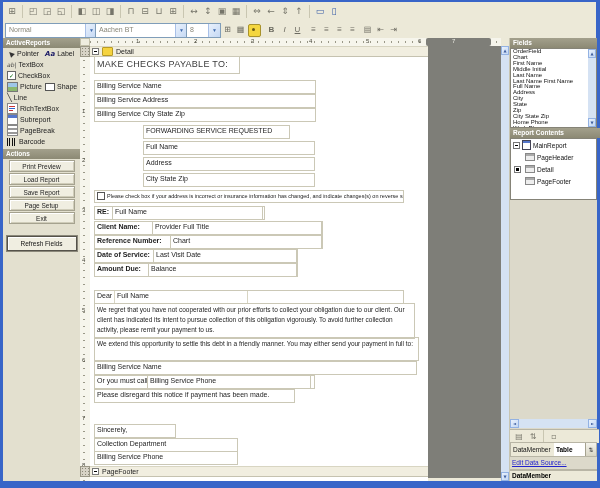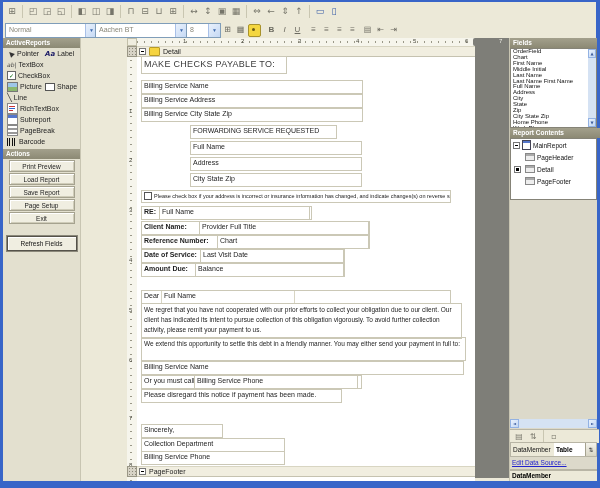--- a/index.html
+++ b/index.html
@@ -56,21 +56,21 @@
   .act-btn{display:block;width:66px;height:12px;margin:1px auto 0;background:#F0EEE1;
            border:1px solid #A5A28F;box-shadow:inset 1px 1px 0 #fff,inset -1px -1px 0 #CFCCB9;
            font-size:6.5px;color:#222;text-align:center;line-height:11px;
            font-family:"Liberation Sans",sans-serif;padding:0;}
   #refresh-btn{display:block;width:70px;height:15px;margin:12px auto 0;background:#F0EEE1;
            border:1px solid #55524A;box-shadow:0 0 0 1px #8B887A,inset 1px 1px 0 #fff;
            font-size:6.5px;text-align:center;line-height:13px;color:#111;
            font-family:"Liberation Sans",sans-serif;padding:0;}
 
   
-  #design{position:absolute;left:77px;top:36px;width:429px;height:443px;background:#ECE9D8;margin-left:47px;}
+  #design{position:absolute;left:77px;top:36px;width:429px;height:443px;background:#ECE9D8;}
   #corner{position:absolute;left:0;top:0;width:10px;height:8px;background:#EFEDDF;border:1px solid #C2BFA9;box-sizing:border-box;}
   #hruler{position:absolute;left:10px;top:0;width:411px;height:8px;background:#F6F5EC;border-bottom:1px solid #C2BFA9;}
   #hruler .ticks{position:absolute;left:0;right:0;top:3px;height:2px;
         background:repeating-linear-gradient(90deg,#9A9888 0 1px,transparent 1px 7px);}
   #hruler .num,#vruler .num{position:absolute;font-size:6px;color:#4a4a3f;line-height:7px;}
   #hruler .dark{position:absolute;left:336px;top:0;width:65px;height:8px;background:#7E7E78;border-radius:2px;}
   #hruler .dark .num{color:#EDEDE5;left:26px;top:0;}
   #vruler{position:absolute;left:0;top:8px;width:10px;height:435px;background:#F6F5EC;border-right:1px solid #C2BFA9;}
   #vruler .ticks{position:absolute;top:0;bottom:0;left:3px;width:2px;
         background:repeating-linear-gradient(180deg,#9A9888 0 1px,transparent 1px 7px);}

